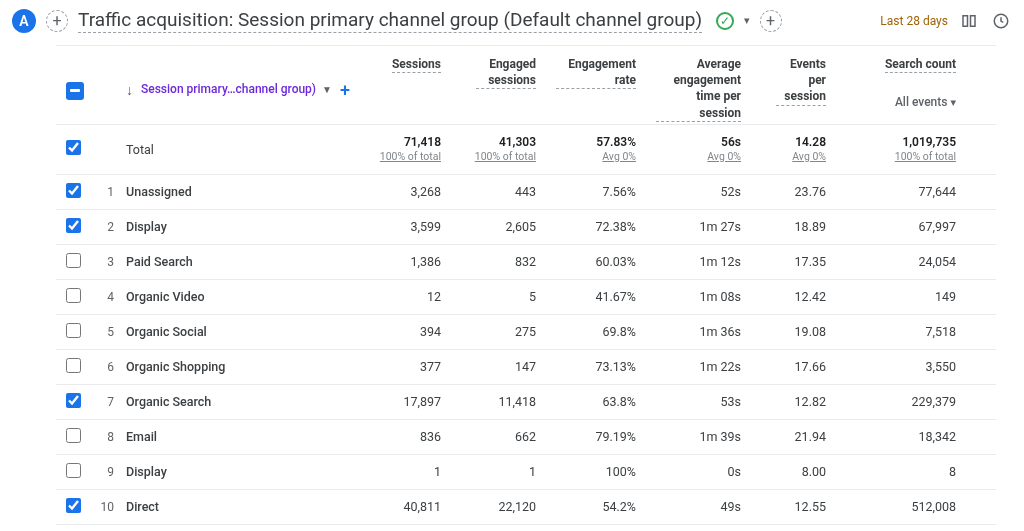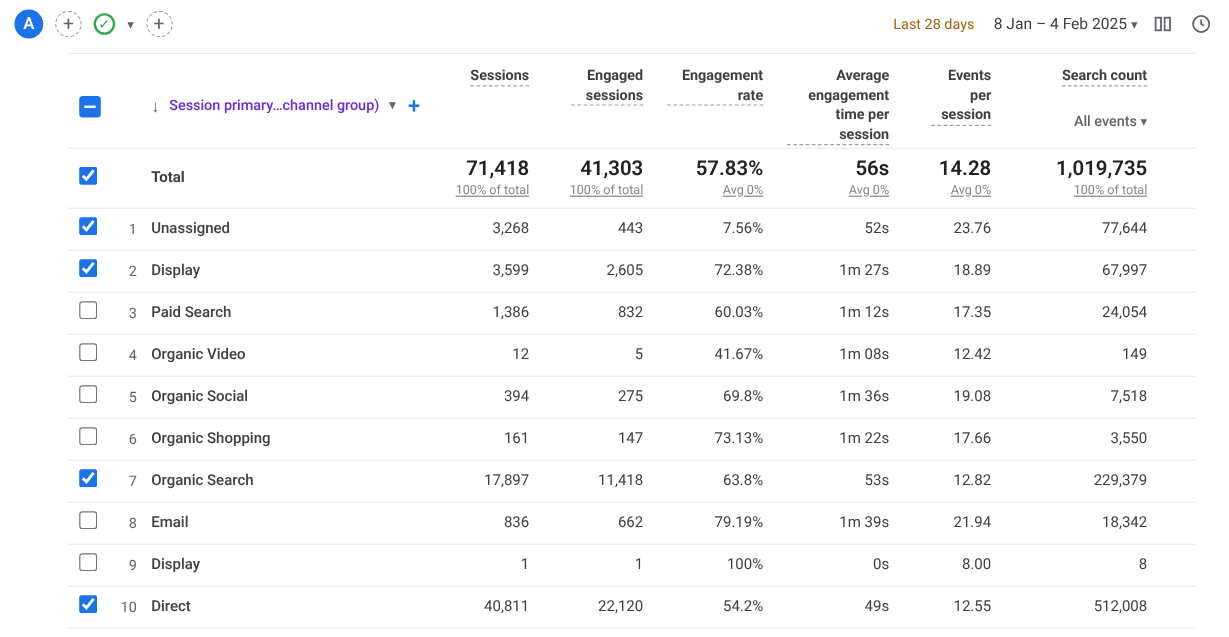--- a/index.html
+++ b/index.html
@@ -106,39 +106,39 @@
   }
   .sel-toggle .dash { width:10px;height:2.5px;background:#fff; border-radius:1px;}
 
   tbody td { height:35px; font-size:12.5px; }
   td.num { text-align: right; }
   td.chk { text-align:center; width:34px;}
   td.idx { text-align:right; width:26px; color:#5f6368; font-size:12px; padding-right:2px;}
   td.name { text-align:left; font-weight:500; color:#3c4043; padding-left:10px;}
 
   tr.total td { height:50px; }
-  tr.total td.name { font-weight:700; }
-  tr.total .big { font-size:17px; font-weight:600; color:#202124; display:block; line-height:1.2;}
+  tr.total td.name { font-weight:400; }
+  tr.total .big { font-size:12px; font-weight:600; color:#202124; display:block; line-height:1.2;}
   tr.total .sub { font-size:10.5px; color:#80868b; display:block;text-decoration:underline;}
 
   input.cb { width:15px; height:15px; accent-color:#1a73e8; cursor:pointer; margin:0;}
   .panel-outer { position:relative; padding-bottom:18px; margin: 0 14px 0 28px;}
 </style>
 </head>
 <body>
 
 <div class="header">
   <div class="avatar">A</div>
   <div class="plus-circle">+</div>
+  <span class="title">Traffic acquisition: Session primary channel group (Default channel group)</span>
   <span class="green-check">✓</span>
   <span class="chev">▾</span>
   <div class="plus-circle">+</div>
   <div class="spacer"></div>
   <span class="date-label">Last 28 days</span>
-  <span class="date-range"><span>8 Jan – 4 Feb 2025</span> <span class="chev">▾</span></span>
   <div class="hdr-icon">
     <svg viewBox="0 0 24 24" fill="none" stroke="currentColor" stroke-width="2">
         <rect x="4" y="5" width="6" height="14"></rect>
         <rect x="14" y="5" width="6" height="14"></rect>
       </svg>
   </div>
   <div class="hdr-icon">
     <svg viewBox="0 0 24 24" fill="none" stroke="currentColor" stroke-width="2">
         <circle cx="12" cy="12" r="9"></circle>
         <path d="M12 7v5l3 2"></path>
@@ -279,21 +279,21 @@
             <td class="num">69.8%</td>
             <td class="num">1m 36s</td>
             <td class="num">19.08</td>
             <td class="num">7,518</td>
             <td class="num">653.</td>
           </tr>
           <tr>
             <td class="chk"><input type="checkbox" class="cb" style=""></td>
             <td class="idx">6</td>
             <td class="name">Organic Shopping</td>
-            <td class="num">161</td>
+            <td class="num">377</td>
             <td class="num">147</td>
             <td class="num">73.13%</td>
             <td class="num">1m 22s</td>
             <td class="num">17.66</td>
             <td class="num">3,550</td>
             <td class="num">323.</td>
           </tr>
           <tr>
             <td class="chk"><input type="checkbox" class="cb" checked="" style=""></td>
             <td class="idx">7</td>

